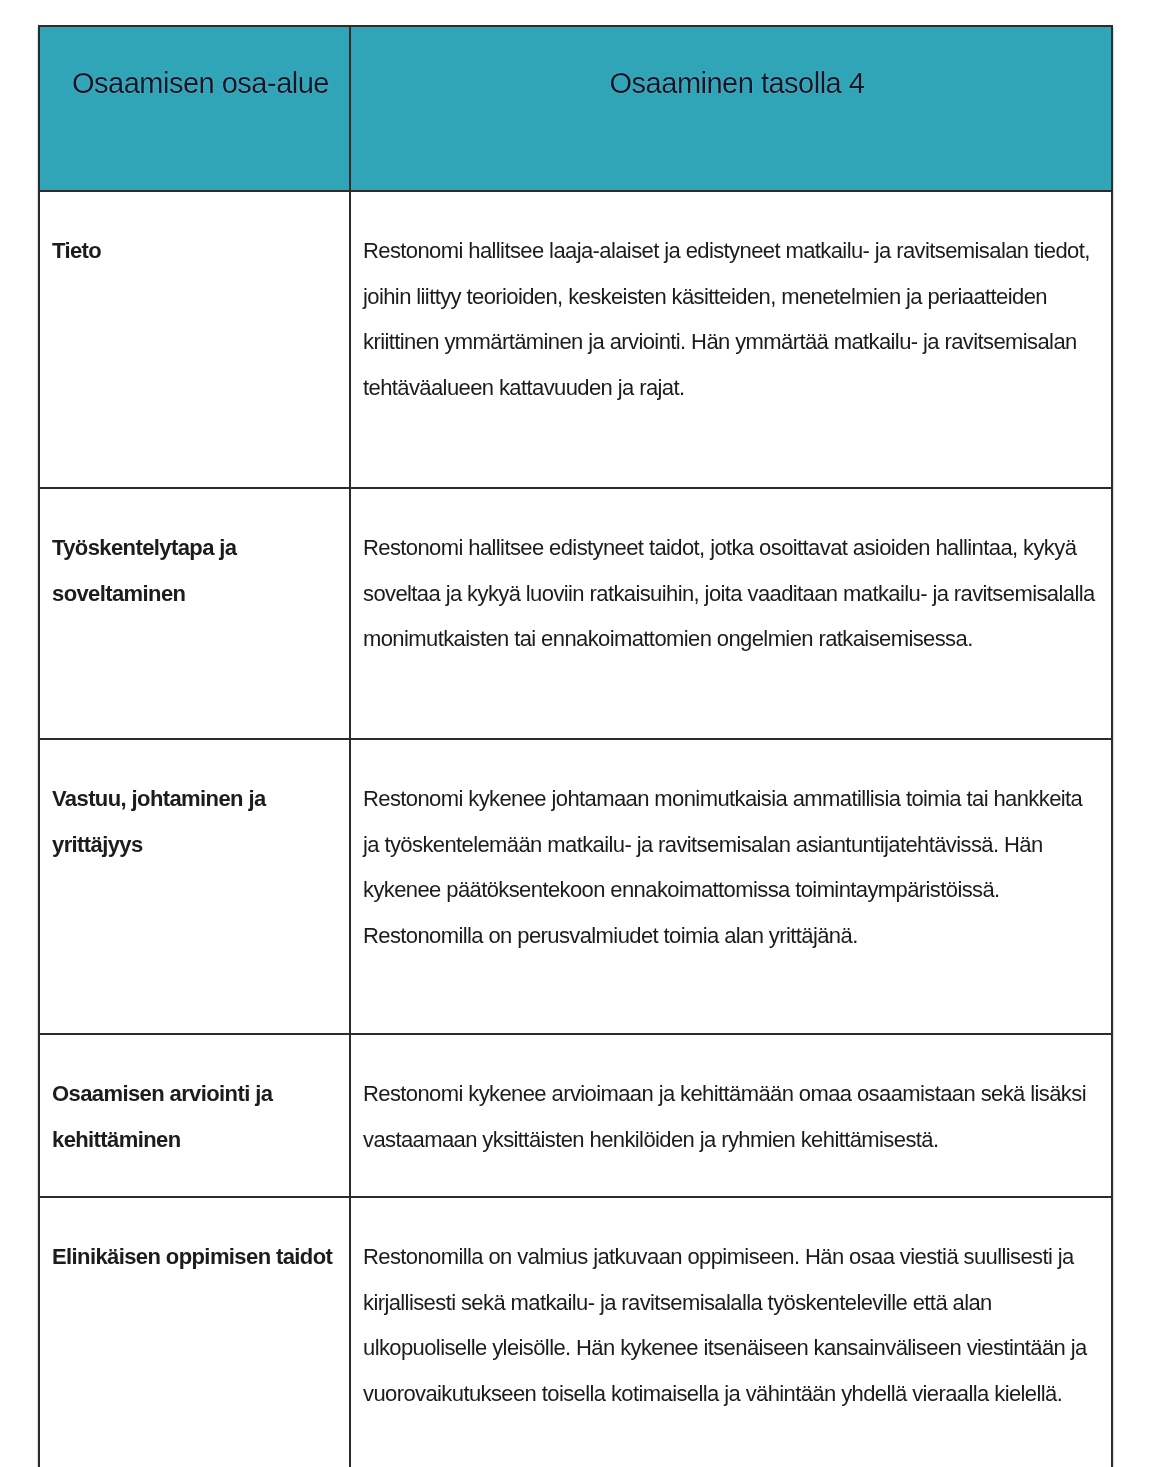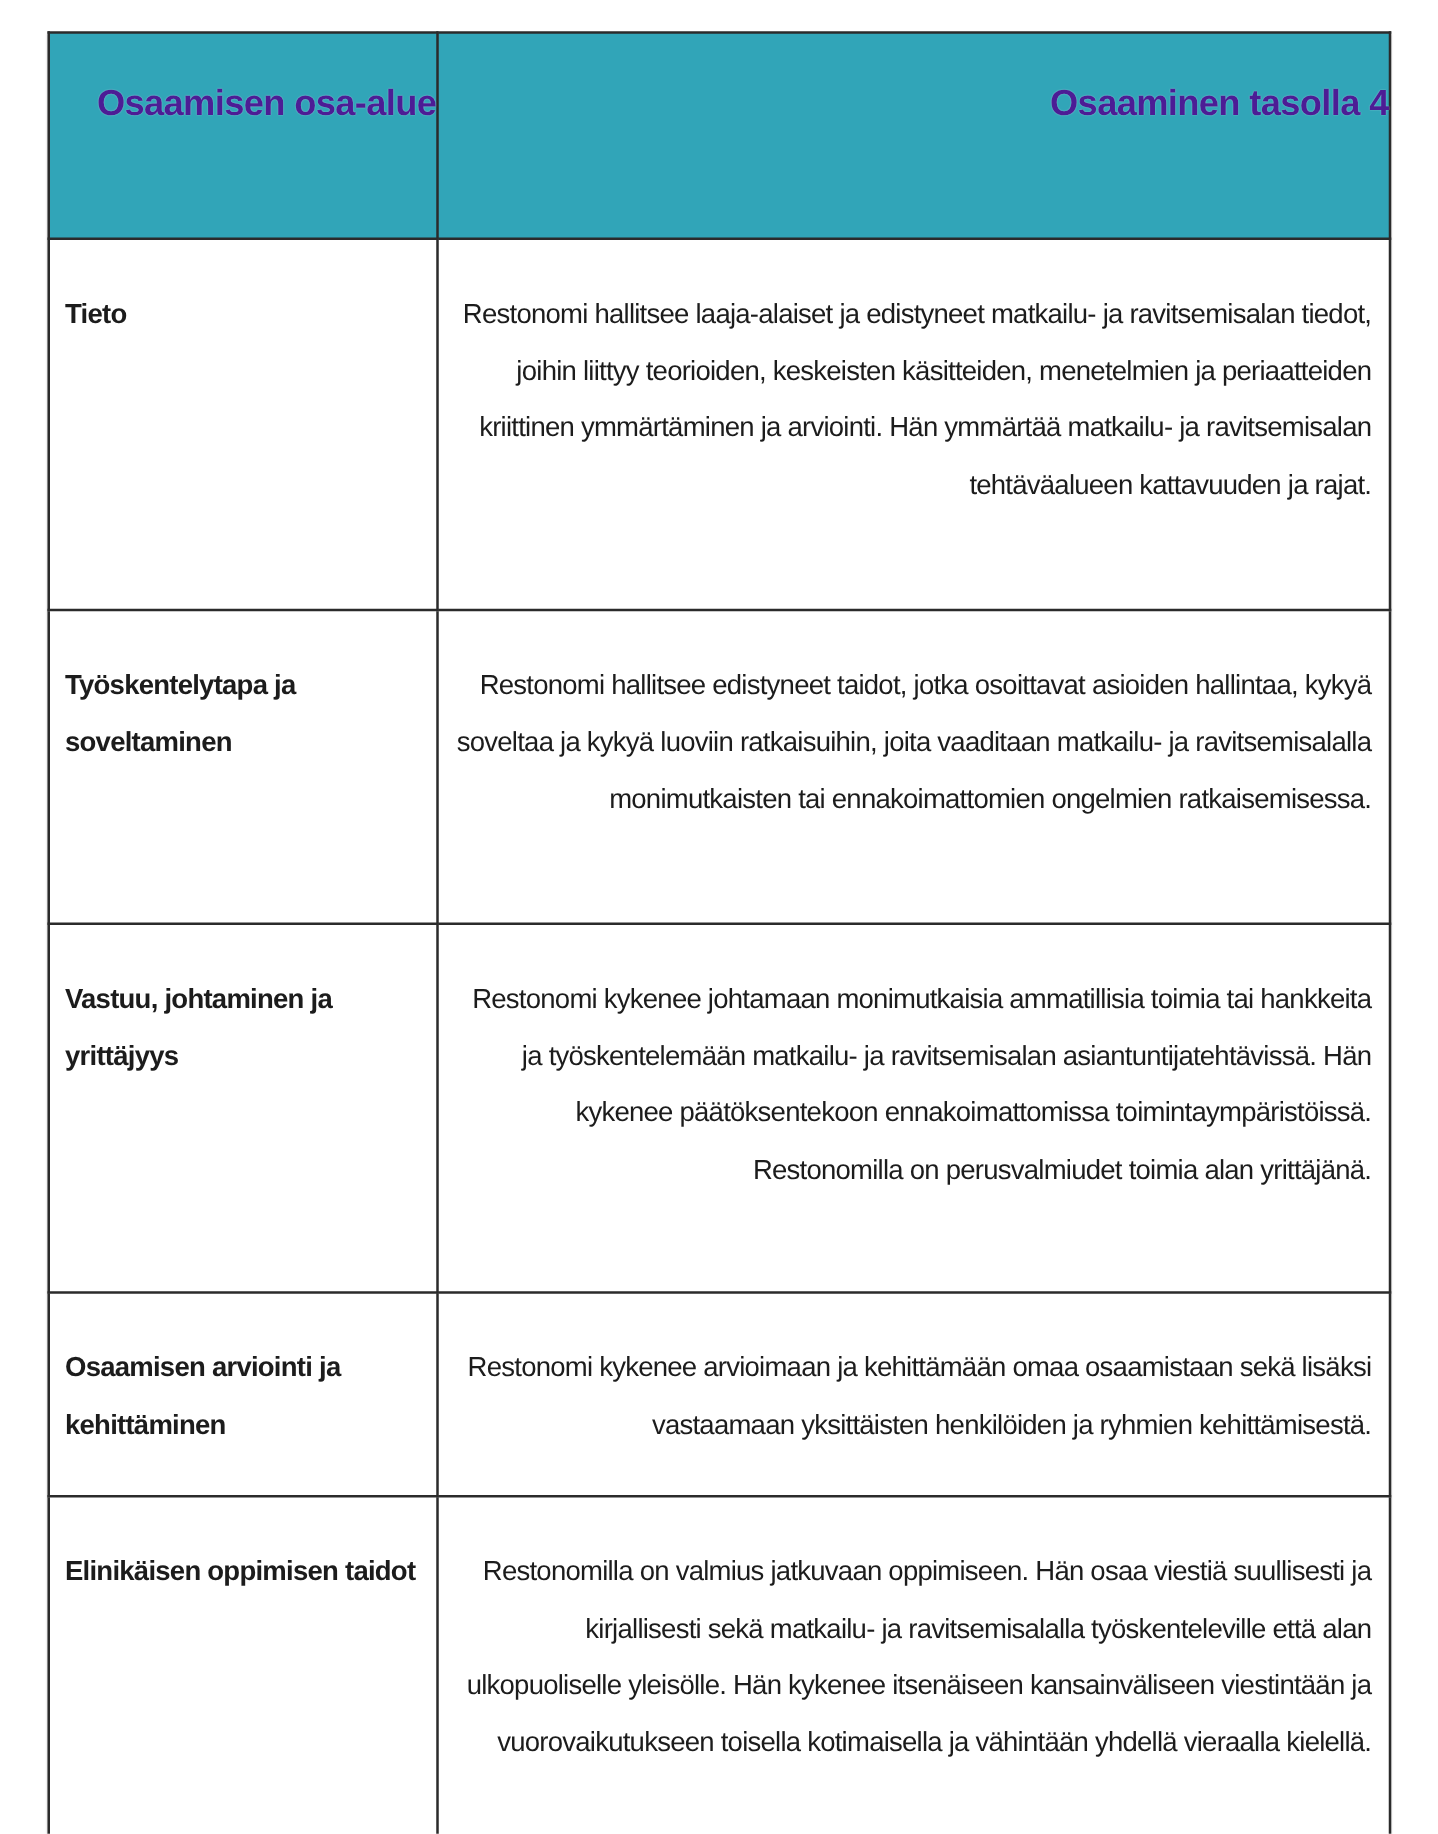--- a/index.html
+++ b/index.html
@@ -26,44 +26,43 @@
   .competence-table col.c1 { width: 311px; }
   .competence-table col.c2 { width: 762px; }
   .competence-table th,
   .competence-table td {
     border: 2px solid #2b2b2b;
     vertical-align: top;
     padding: 0;
   }
   .competence-table thead th {
     background: #31a5b8;
-    color: #4c1d95;
+    color: #0f172a;
     height: 123px;
-    text-align: right;
+    text-align: center;
     vertical-align: top;
-    font-weight: bold;
+    font-weight: normal;
     font-size: 29px;
     letter-spacing: -0.5px;
     padding: 40px 0 0 12px;
     text-shadow: 0 0 1px rgba(255,255,255,0.6);
   }
   .competence-table tbody td {
     color: #1c1c1c;
     font-size: 22px;
     line-height: 45.5px;
     letter-spacing: -0.6px;
     border-radius: 21px;
   }
   .area-cell {
     font-weight: bold;
     padding: 36px 10px 0 12px !important;
   }
   .desc-cell {
     padding: 36px 14px 0 12px !important;
-    text-align: right;
   }
   .row-1 td { height: 259px; }
   .row-2 td { height: 213px; }
   .row-3 td { height: 257px; }
   .row-4 td { height: 125px; }
   .row-5 td { height: 256px; }
 </style>
 </head>
 <body>
 

